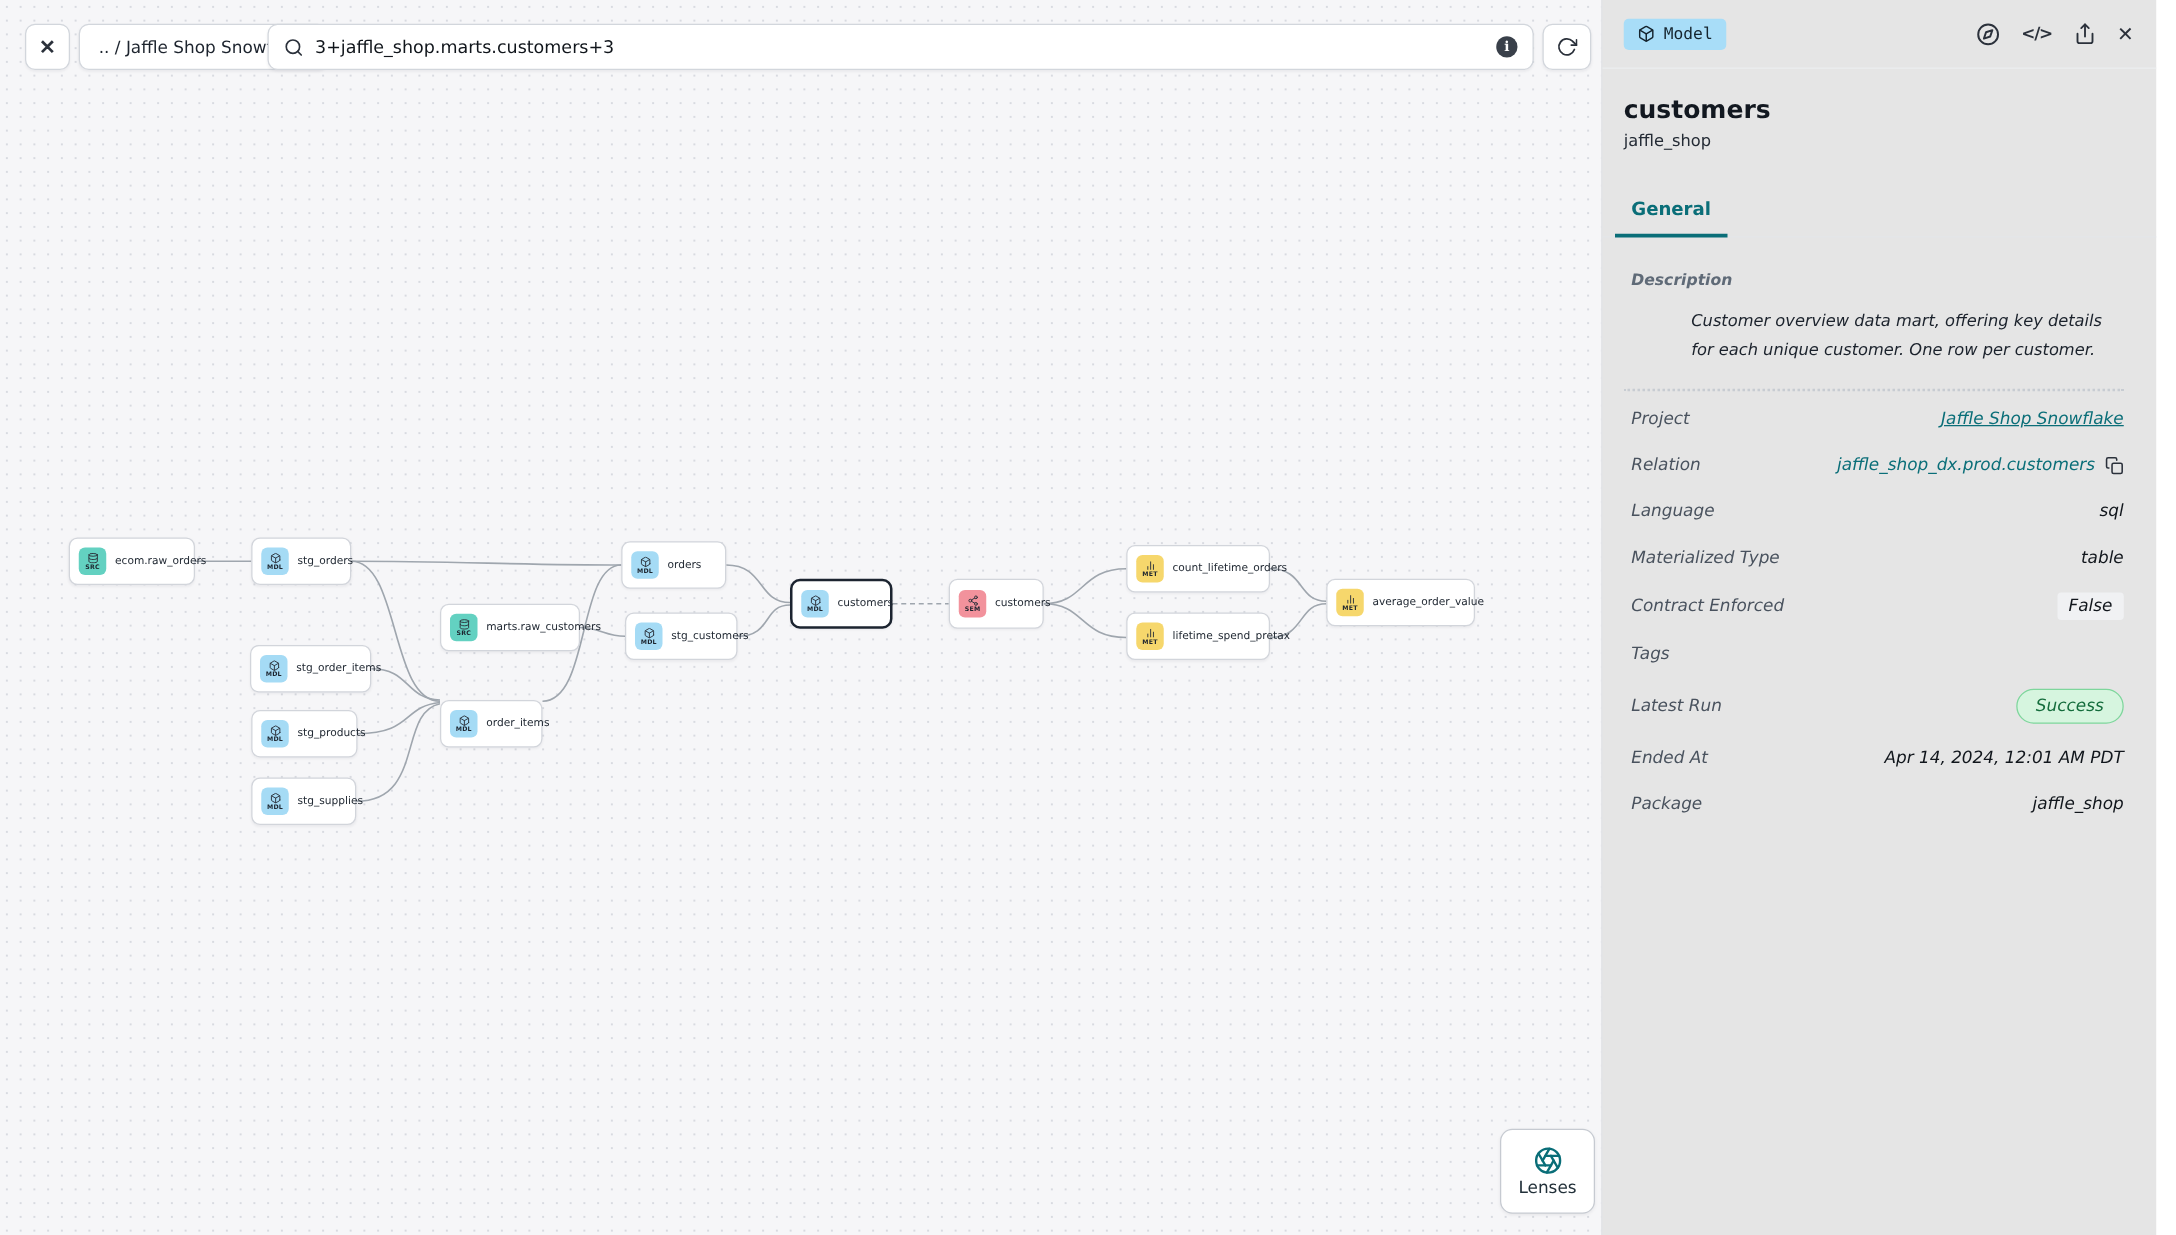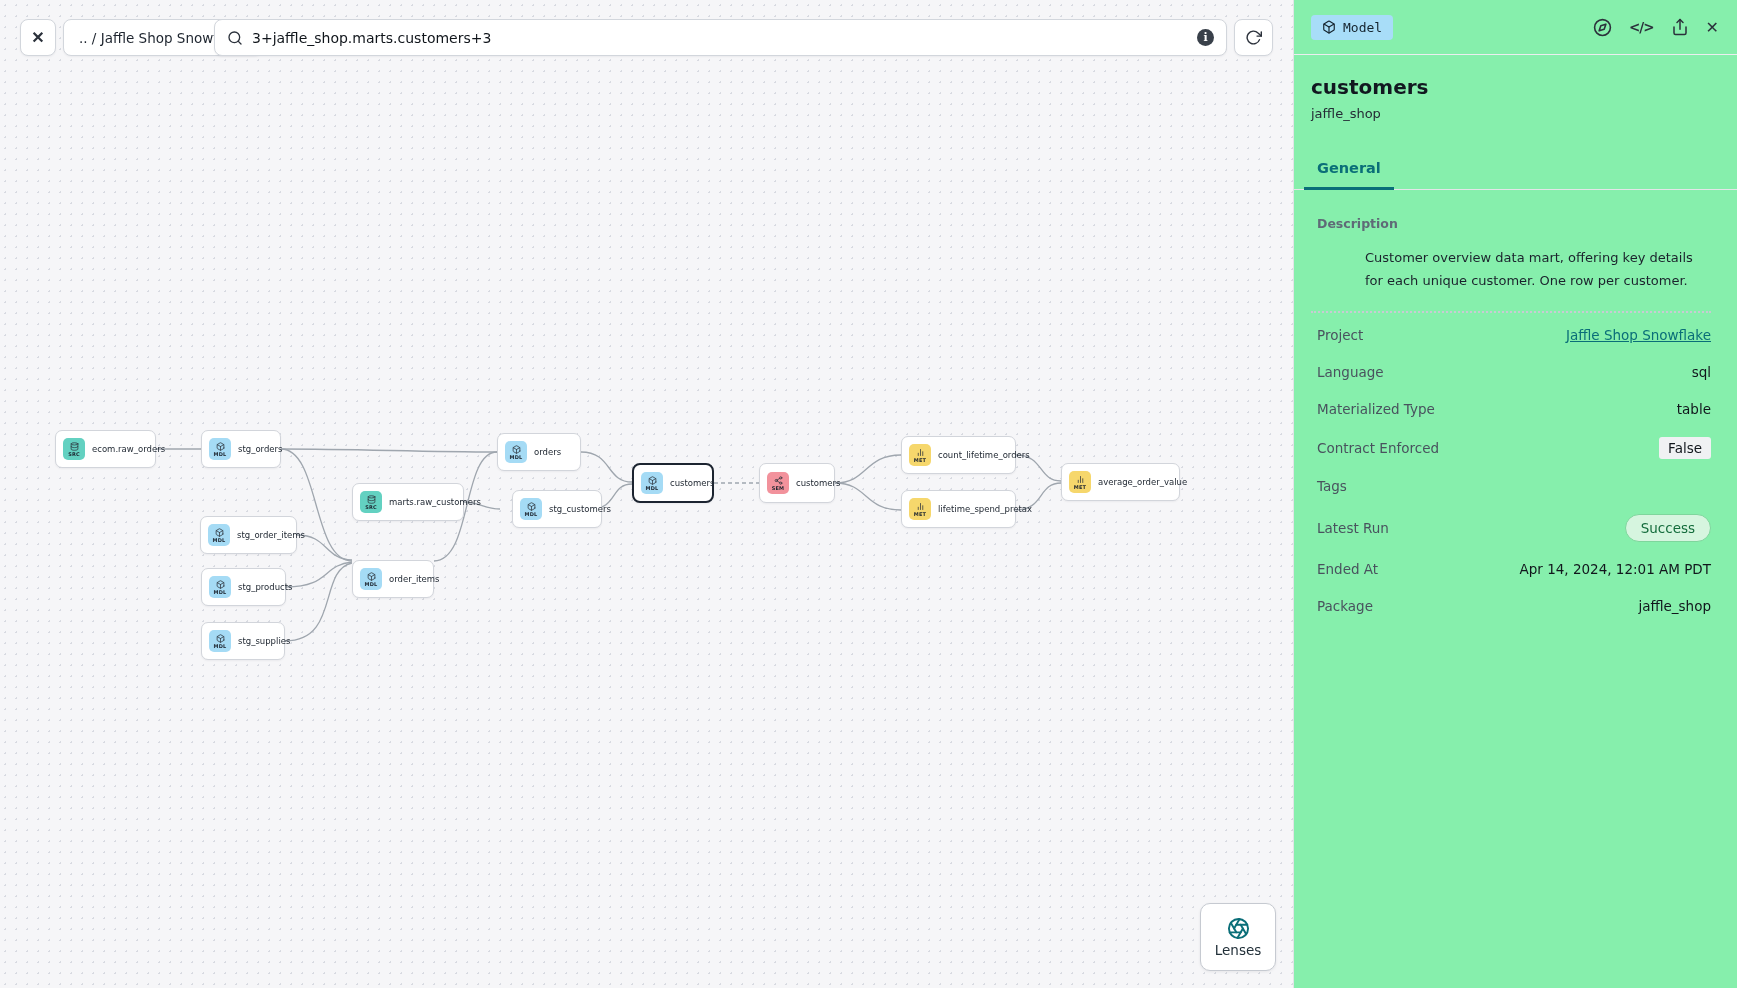--- a/index.html
+++ b/index.html
@@ -47,41 +47,41 @@
   .nlabel { font-size:8.5px; color:#222a34; white-space:nowrap; }
 
   
   .lenses { position:absolute; left:1200px; top:903px; width:76px; height:68px; background:#fff;
     border:1px solid #c6cad1; border-radius:10px; box-shadow:0 1px 3px rgba(20,25,35,.08);
     display:flex; flex-direction:column; align-items:center; justify-content:center; gap:2px; cursor:pointer; }
   .lenses svg { stroke:#0a6e78; }
   .lenses .llabel { font-size:13.5px; color:#223039; }
 
   
-  .panel { position:absolute; right:4px; top:0; width:444px; height:988px; background:#86efac;
+  .panel { position:absolute; right:16px; top:0; width:444px; height:988px; background:#e5e5e5;
     border-left:1px solid #e2e4e8; }
   .p-head { height:55px; display:flex; align-items:center; justify-content:space-between;
     padding:0 18px 0 17px; border-bottom:1px solid #eceef0; }
   .type-badge { display:flex; align-items:center; gap:7px; background:#a8ddf8; color:#15242e;
     border-radius:4px; padding:5px 11px; font-family:"DejaVu Sans Mono","Liberation Mono",monospace;
     font-size:13px; }
   .type-badge svg { stroke:#15242e; }
   .p-actions { display:flex; align-items:center; gap:17px; color:#2b313b; }
   .p-actions .act { display:flex; align-items:center; justify-content:center; cursor:pointer; }
   .code-glyph { font-size:13.5px; font-weight:600; letter-spacing:-1px; color:#2b313b; }
   .x-glyph { font-size:16px; color:#2b313b; }
 
   .p-title { font-size:20px; font-weight:700; color:#121820; padding:20px 17px 0; }
   .p-sub { font-size:13px; color:#242b35; padding:7px 17px 0; }
 
   .tabs { margin-top:30px; border-bottom:1px solid #e4e6e9; padding-left:10px; display:flex; }
   .tab { padding:9px 13px 11px; font-size:14.5px; font-weight:600; color:#0a6e78;
     border-bottom:3px solid #0a6e78; margin-bottom:-1px; cursor:pointer; }
 
-  .p-body { padding:26px 26px 0 17px; }
+  .p-body { padding:26px 26px 0 17px;font-style:italic; }
   .desc-label { font-size:12.5px; font-weight:700; color:#5f6a77; padding-left:6px; }
   .desc-text { font-size:13px; color:#1b222c; line-height:1.75; padding:16px 6px 0; max-width:400px;margin-left:48px; }
   .dotted { border-bottom:2px dotted #c7ccd2; margin:18px 0 4px; }
 
   .frow { display:flex; align-items:center; justify-content:space-between; padding:9px 0 9px 6px; min-height:37px; }
   .flabel { font-size:13.5px; color:#49525e; }
   .fvalue { font-size:13.5px; color:#11161c; text-align:right; }
   .fvalue.link { color:#0a6e78; text-decoration:underline; cursor:pointer; }
   .fvalue.teal { color:#0a6e78; }
   .rel-wrap { display:flex; align-items:center; gap:8px; }
@@ -207,21 +207,21 @@
   </div>
   <div class="node" style="left:497px;top:433px;width:84px">
     <span class="badge mdl">
         <svg class="ico">
           <use href="#sym-cube"></use>
         </svg>
         <span class="btxt">MDL</span>
       </span>
     <span class="nlabel">orders</span>
   </div>
-  <div class="node" style="left:512px;top:490px;width:90px">
+  <div class="node" style="left:500px;top:490px;width:90px">
     <span class="badge mdl">
         <svg class="ico">
           <use href="#sym-cube"></use>
         </svg>
         <span class="btxt">MDL</span>
       </span>
     <span class="nlabel">stg_customers</span>
   </div>
   <div class="node selected" style="left:632px;top:463px;width:82px;height:40px">
     <span class="badge mdl">
@@ -346,20 +346,32 @@
   <div class="p-body">
     <div class="desc-label">Description</div>
     <div class="desc-text">Customer overview data mart, offering key details for each unique customer. One row per customer.</div>
     <div class="dotted"></div>
 
     <div class="frow">
       <span class="flabel">Project</span>
       <span class="fvalue link">Jaffle Shop Snowflake</span>
     </div>
     <div class="frow">
+      <span class="flabel">Relation</span>
+      <span class="rel-wrap">
+        <span class="fvalue teal">jaffle_shop_dx.prod.customers</span>
+        <span class="copy-ic">
+          <svg class="ico" width="15" height="15" viewBox="0 0 24 24">
+              <rect x="9" y="9" width="13" height="13" rx="2" ry="2"></rect>
+              <path d="M5 15H4a2 2 0 0 1-2-2V4a2 2 0 0 1 2-2h9a2 2 0 0 1 2 2v1"></path>
+            </svg>
+        </span>
+      </span>
+    </div>
+    <div class="frow">
       <span class="flabel">Language</span>
       <span class="fvalue">sql</span>
     </div>
     <div class="frow">
       <span class="flabel">Materialized Type</span>
       <span class="fvalue">table</span>
     </div>
     <div class="frow">
       <span class="flabel">Contract Enforced</span>
       <span class="pill-gray">False</span>

